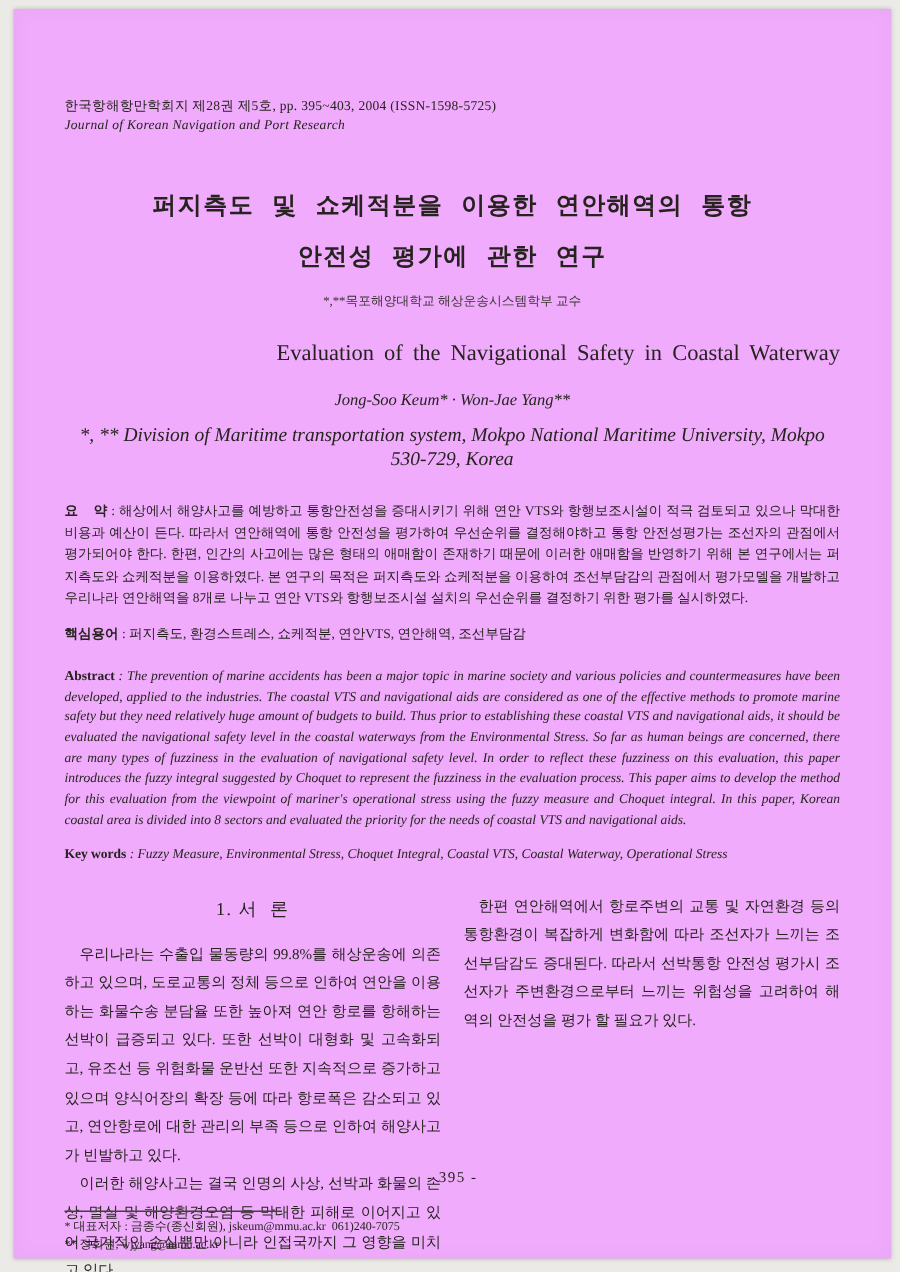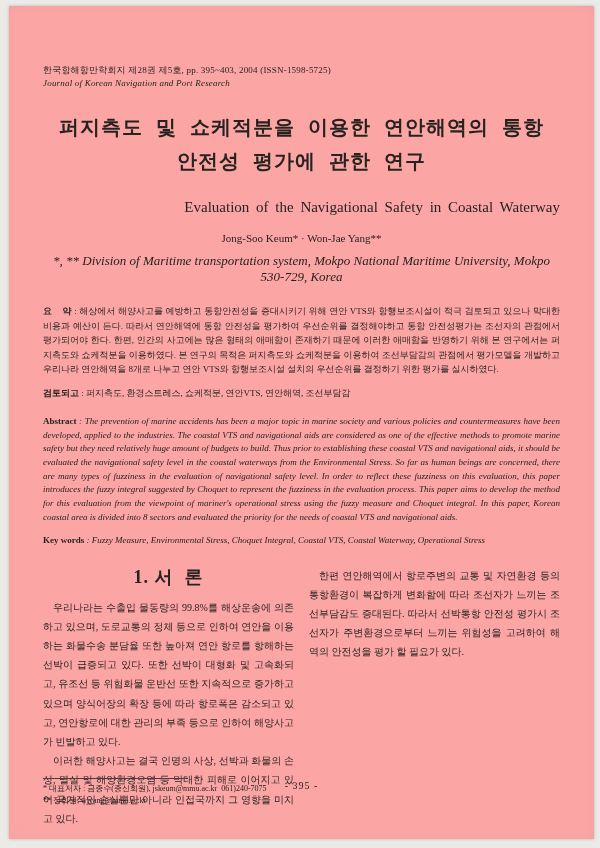--- a/index.html
+++ b/index.html
@@ -4,46 +4,46 @@
 <style>
   html,body { margin:0; padding:0; }
   body {
     width:600px; height:848px; position:relative;
     background:#eceae7;
     font-family:"Liberation Serif","DejaVu Serif",serif;
     overflow:hidden;
   }
   .page {
     position:absolute; left:9px; top:6px; right:6px; bottom:9px;
-    background:#fca5a5;
+    background:#f0abfc;
     box-shadow:0 0 3px rgba(0,0,0,.22), inset 0 0 12px rgba(120,115,105,.06);
     color:#26231f;
     padding:58px 34px 0 34px;
     box-sizing:border-box;
   }
   .journal-head { font-size:9px; line-height:13px; letter-spacing:.2px; }
   .journal-en { font-style:italic; }
   .title-kr {
-    text-align:center; font-weight:bold; font-size:20px; line-height:34px;
-    letter-spacing:1px; word-spacing:7px; margin-top:20px;
+    text-align:center; font-weight:bold; font-size:16px; line-height:34px;
+    letter-spacing:1px; word-spacing:7px; margin-top:31px;
   }
   .authors-kr { text-align:center; font-weight:bold; font-size:12px; margin-top:15px; }
   .affil-kr { text-align:center; font-size:8.5px; margin-top:6px; color:#35322d; }
   .title-en { text-align:right; font-size:15px; line-height:24px; margin-top:17px; word-spacing:3px; }
-  .authors-en { text-align:center; font-size:11px; margin-top:13px; }
+  .authors-en { text-align:center; font-style:italic; font-size:11px; margin-top:13px; }
   .affil-en { text-align:center; font-style:italic; font-size:13px; margin-top:9px; }
   .abstract-kr { font-size:9px; line-height:14.6px; text-align:justify; margin-top:19px; }
   .keywords-kr { font-size:9px; margin-top:10px; }
   .abstract-en { font-size:9px; line-height:13.7px; text-align:justify; font-style:italic; margin-top:15px; }
   .keywords-en { font-size:9px; font-style:italic; margin-top:10px; }
   .lbl { font-weight:bold; font-style:normal; }
   .columns { display:flex; gap:15px; margin-top:21px; }
   .col { flex:1; font-size:10px; line-height:19.2px; text-align:justify; min-width:0; }
   .col-left { position:relative; height:242px; }
-  .sec-head { text-align:center; font-weight:bold; font-size:18px; font-style:normal;
+  .sec-head { text-align:center; font-weight:normal; font-size:12px; font-style:normal;
               margin:2px 0 12px 0; line-height:18px; letter-spacing:1px; }
   .para { text-indent:10px; margin:0; }
   .para.cont { text-indent:0; }
   .footnote {
     position:absolute; left:0; right:0; bottom:0;
     font-size:8px; line-height:12.5px; text-align:left;
   }
   .footnote-rule { width:145px; border-top:1px solid #44413c; margin-bottom:4px; }
   .footnote p { margin:0; text-indent:0; }
   .page-number {
@@ -59,31 +59,32 @@
   <div class="journal-head">
     <div>한국항해항만학회지 제28권 제5호, pp. 395~403, 2004 (ISSN-1598-5725)</div>
     <div class="journal-en">Journal of Korean Navigation and Port Research</div>
   </div>
 
   <div class="title-kr">
     <div>퍼지측도 및 쇼케적분을 이용한 연안해역의 통항</div>
     <div>안전성 평가에 관한 연구</div>
   </div>
 
+  <div class="affil-kr">*,**목포해양대학교 해상운송시스템학부 교수</div>
 
   <div class="title-en">
     <div>Evaluation of the Navigational Safety in Coastal Waterway</div>
   </div>
 
   <div class="authors-en">Jong-Soo Keum* · Won-Jae Yang**</div>
   <div class="affil-en">*, ** Division of Maritime transportation system, Mokpo National Maritime University, Mokpo 530-729, Korea</div>
 
   <p class="abstract-kr"><span class="lbl">요&nbsp;&nbsp;&nbsp;&nbsp;약</span><span> : 해상에서 해양사고를 예방하고 통항안전성을 증대시키기 위해 연안 VTS와 항행보조시설이 적극 검토되고 있으나 막대한 비용과 예산이 든다. 따라서 연안해역에 통항 안전성을 평가하여 우선순위를 결정해야하고 통항 안전성평가는 조선자의 관점에서 평가되어야 한다. 한편, 인간의 사고에는 많은 형태의 애매함이 존재하기 때문에 이러한 애매함을 반영하기 위해 본 연구에서는 퍼지측도와 쇼케적분을 이용하였다. 본 연구의 목적은 퍼지측도와 쇼케적분을 이용하여 조선부담감의 관점에서 평가모델을 개발하고 우리나라 연안해역을 8개로 나누고 연안 VTS와 항행보조시설 설치의 우선순위를 결정하기 위한 평가를 실시하였다.</span></p>
 
-  <p class="keywords-kr"><span class="lbl">검토되고</span><span> : 퍼지측도, 환경스트레스, 쇼케적분, 연안VTS, 연안해역, 조선부담감</span></p>
+  <p class="keywords-kr"><span class="lbl">핵심용어</span><span> : 퍼지측도, 환경스트레스, 쇼케적분, 연안VTS, 연안해역, 조선부담감</span></p>
 
   <p class="abstract-en"><span class="lbl">Abstract</span><span> : The prevention of marine accidents has been a major topic in marine society and various policies and countermeasures have been developed, applied to the industries. The coastal VTS and navigational aids are considered as one of the effective methods to promote marine safety but they need relatively huge amount of budgets to build. Thus prior to establishing these coastal VTS and navigational aids, it should be evaluated the navigational safety level in the coastal waterways from the Environmental Stress. So far as human beings are concerned, there are many types of fuzziness in the evaluation of navigational safety level. In order to reflect these fuzziness on this evaluation, this paper introduces the fuzzy integral suggested by Choquet to represent the fuzziness in the evaluation process. This paper aims to develop the method for this evaluation from the viewpoint of mariner's operational stress using the fuzzy measure and Choquet integral. In this paper, Korean coastal area is divided into 8 sectors and evaluated the priority for the needs of coastal VTS and navigational aids.</span></p>
 
   <p class="keywords-en"><span class="lbl">Key words</span><span> : Fuzzy Measure, Environmental Stress, Choquet Integral, Coastal VTS, Coastal Waterway, Operational Stress</span></p>
 
   <div class="columns">
 
     <div class="col col-left">
       <div class="sec-head">1. 서&nbsp;&nbsp;론</div>
       <p class="para">우리나라는 수출입 물동량의 99.8%를 해상운송에 의존하고 있으며, 도로교통의 정체 등으로 인하여 연안을 이용하는 화물수송 분담율 또한 높아져 연안 항로를 항해하는 선박이 급증되고 있다. 또한 선박이 대형화 및 고속화되고, 유조선 등 위험화물 운반선 또한 지속적으로 증가하고 있으며 양식어장의 확장 등에 따라 항로폭은 감소되고 있고, 연안항로에 대한 관리의 부족 등으로 인하여 해양사고가 빈발하고 있다.</p>

